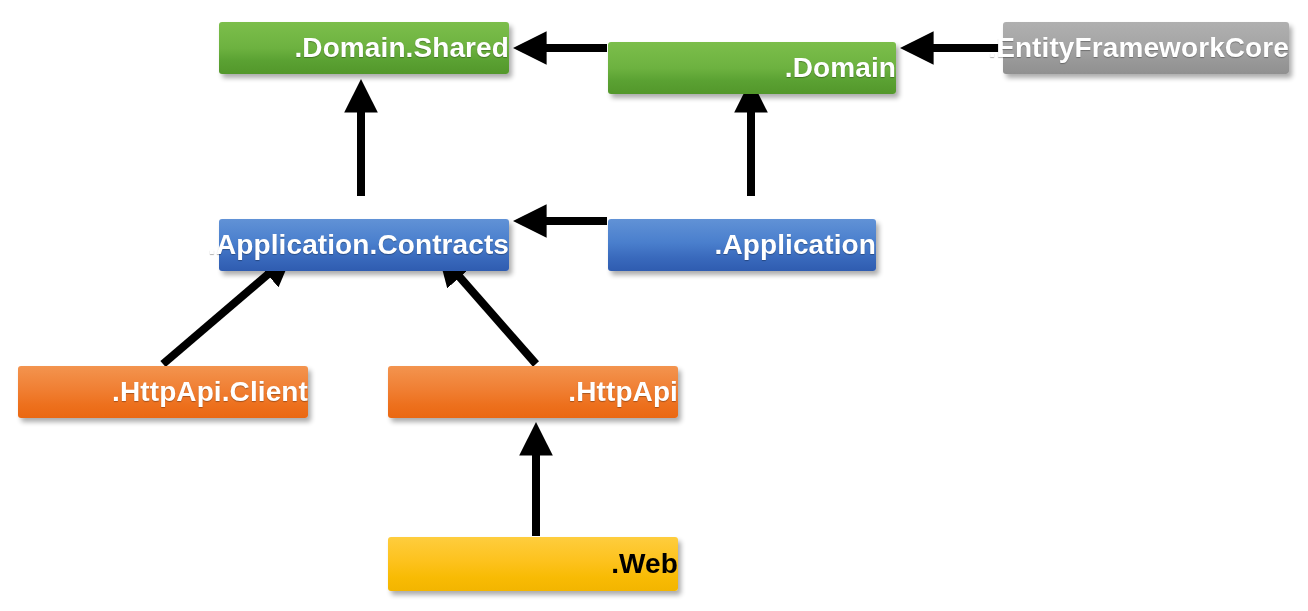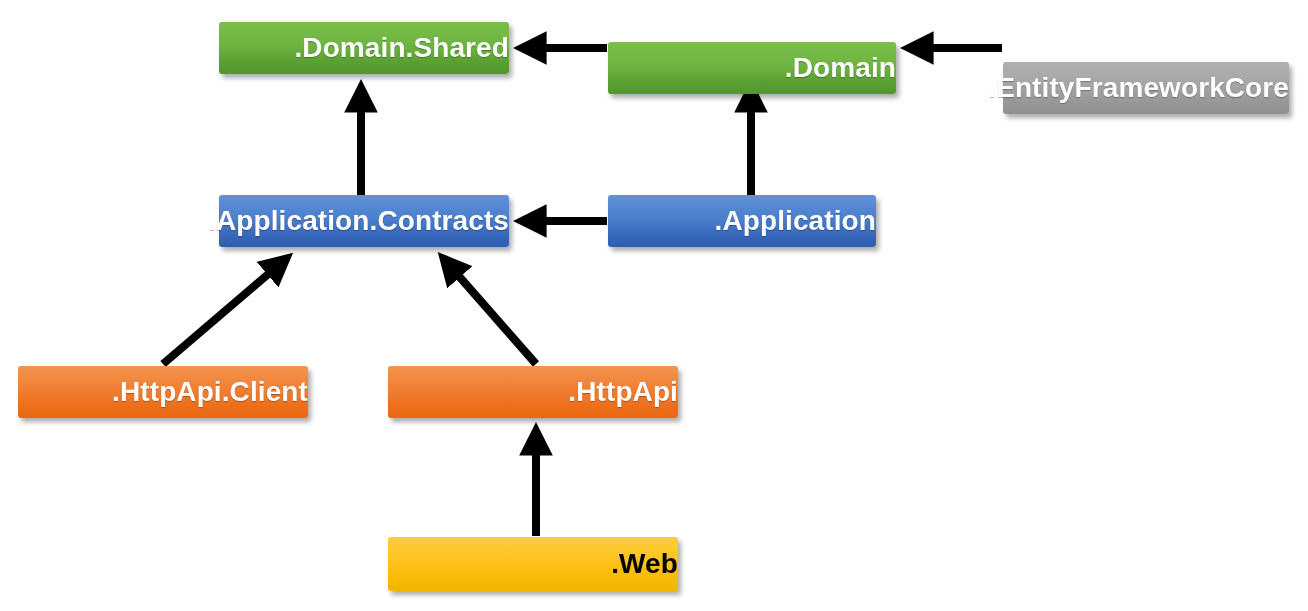--- a/index.html
+++ b/index.html
@@ -32,20 +32,21 @@
     box-shadow: 3px 4px 5px rgba(0,0,0,0.33);
     z-index: 3;
     white-space: nowrap;
   }
   .node.green {
     background: linear-gradient(to bottom, #7cbe4b 0%, #6fb441 45%, #5f a837 60%, #55992c 100%);
     background: linear-gradient(to bottom, #7cbe4b 0%, #6db240 50%, #5aa132 75%, #53972b 100%);
   }
   .node.blue {
     background: linear-gradient(to bottom, #6192d6 0%, #4a7fcd 45%, #3969bc 75%, #2f5cb0 100%);
+    margin-top: 24px;
   }
   .node.orange {
     background: linear-gradient(to bottom, #f3944f 0%, #f07f33 45%, #ed701d 75%, #ea6812 100%);
   }
   .node.yellow {
     background: linear-gradient(to bottom, #fecd3e 0%, #fdc21d 45%, #f8bb04 75%, #f3b500 100%);
     color: #000000;
     text-shadow: none;
   }
   .node.gray {
@@ -109,21 +110,21 @@
   </svg>
 
   <div class="node green" style="left:219px; top:22px; width:290px; height:52px;">
     <span class="label">.Domain.Shared</span>
   </div>
 
   <div class="node green" style="left:608px; top:22px; width:288px; height:52px;margin-top:20px;">
     <span class="label">.Domain</span>
   </div>
 
-  <div class="node gray" style="left:1003px; top:22px; width:286px; height:52px;margin-top:40px;">
+  <div class="node gray" style="left:1003px; top:22px; width:286px; height:52px;">
     <span class="label">.EntityFrameworkCore</span>
   </div>
 
   <div class="node blue" style="left:219px; top:195px; width:290px; height:52px;">
     <span class="label">.Application.Contracts</span>
   </div>
 
   <div class="node blue" style="left:608px; top:195px; width:268px; height:52px;">
     <span class="label">.Application</span>
   </div>

